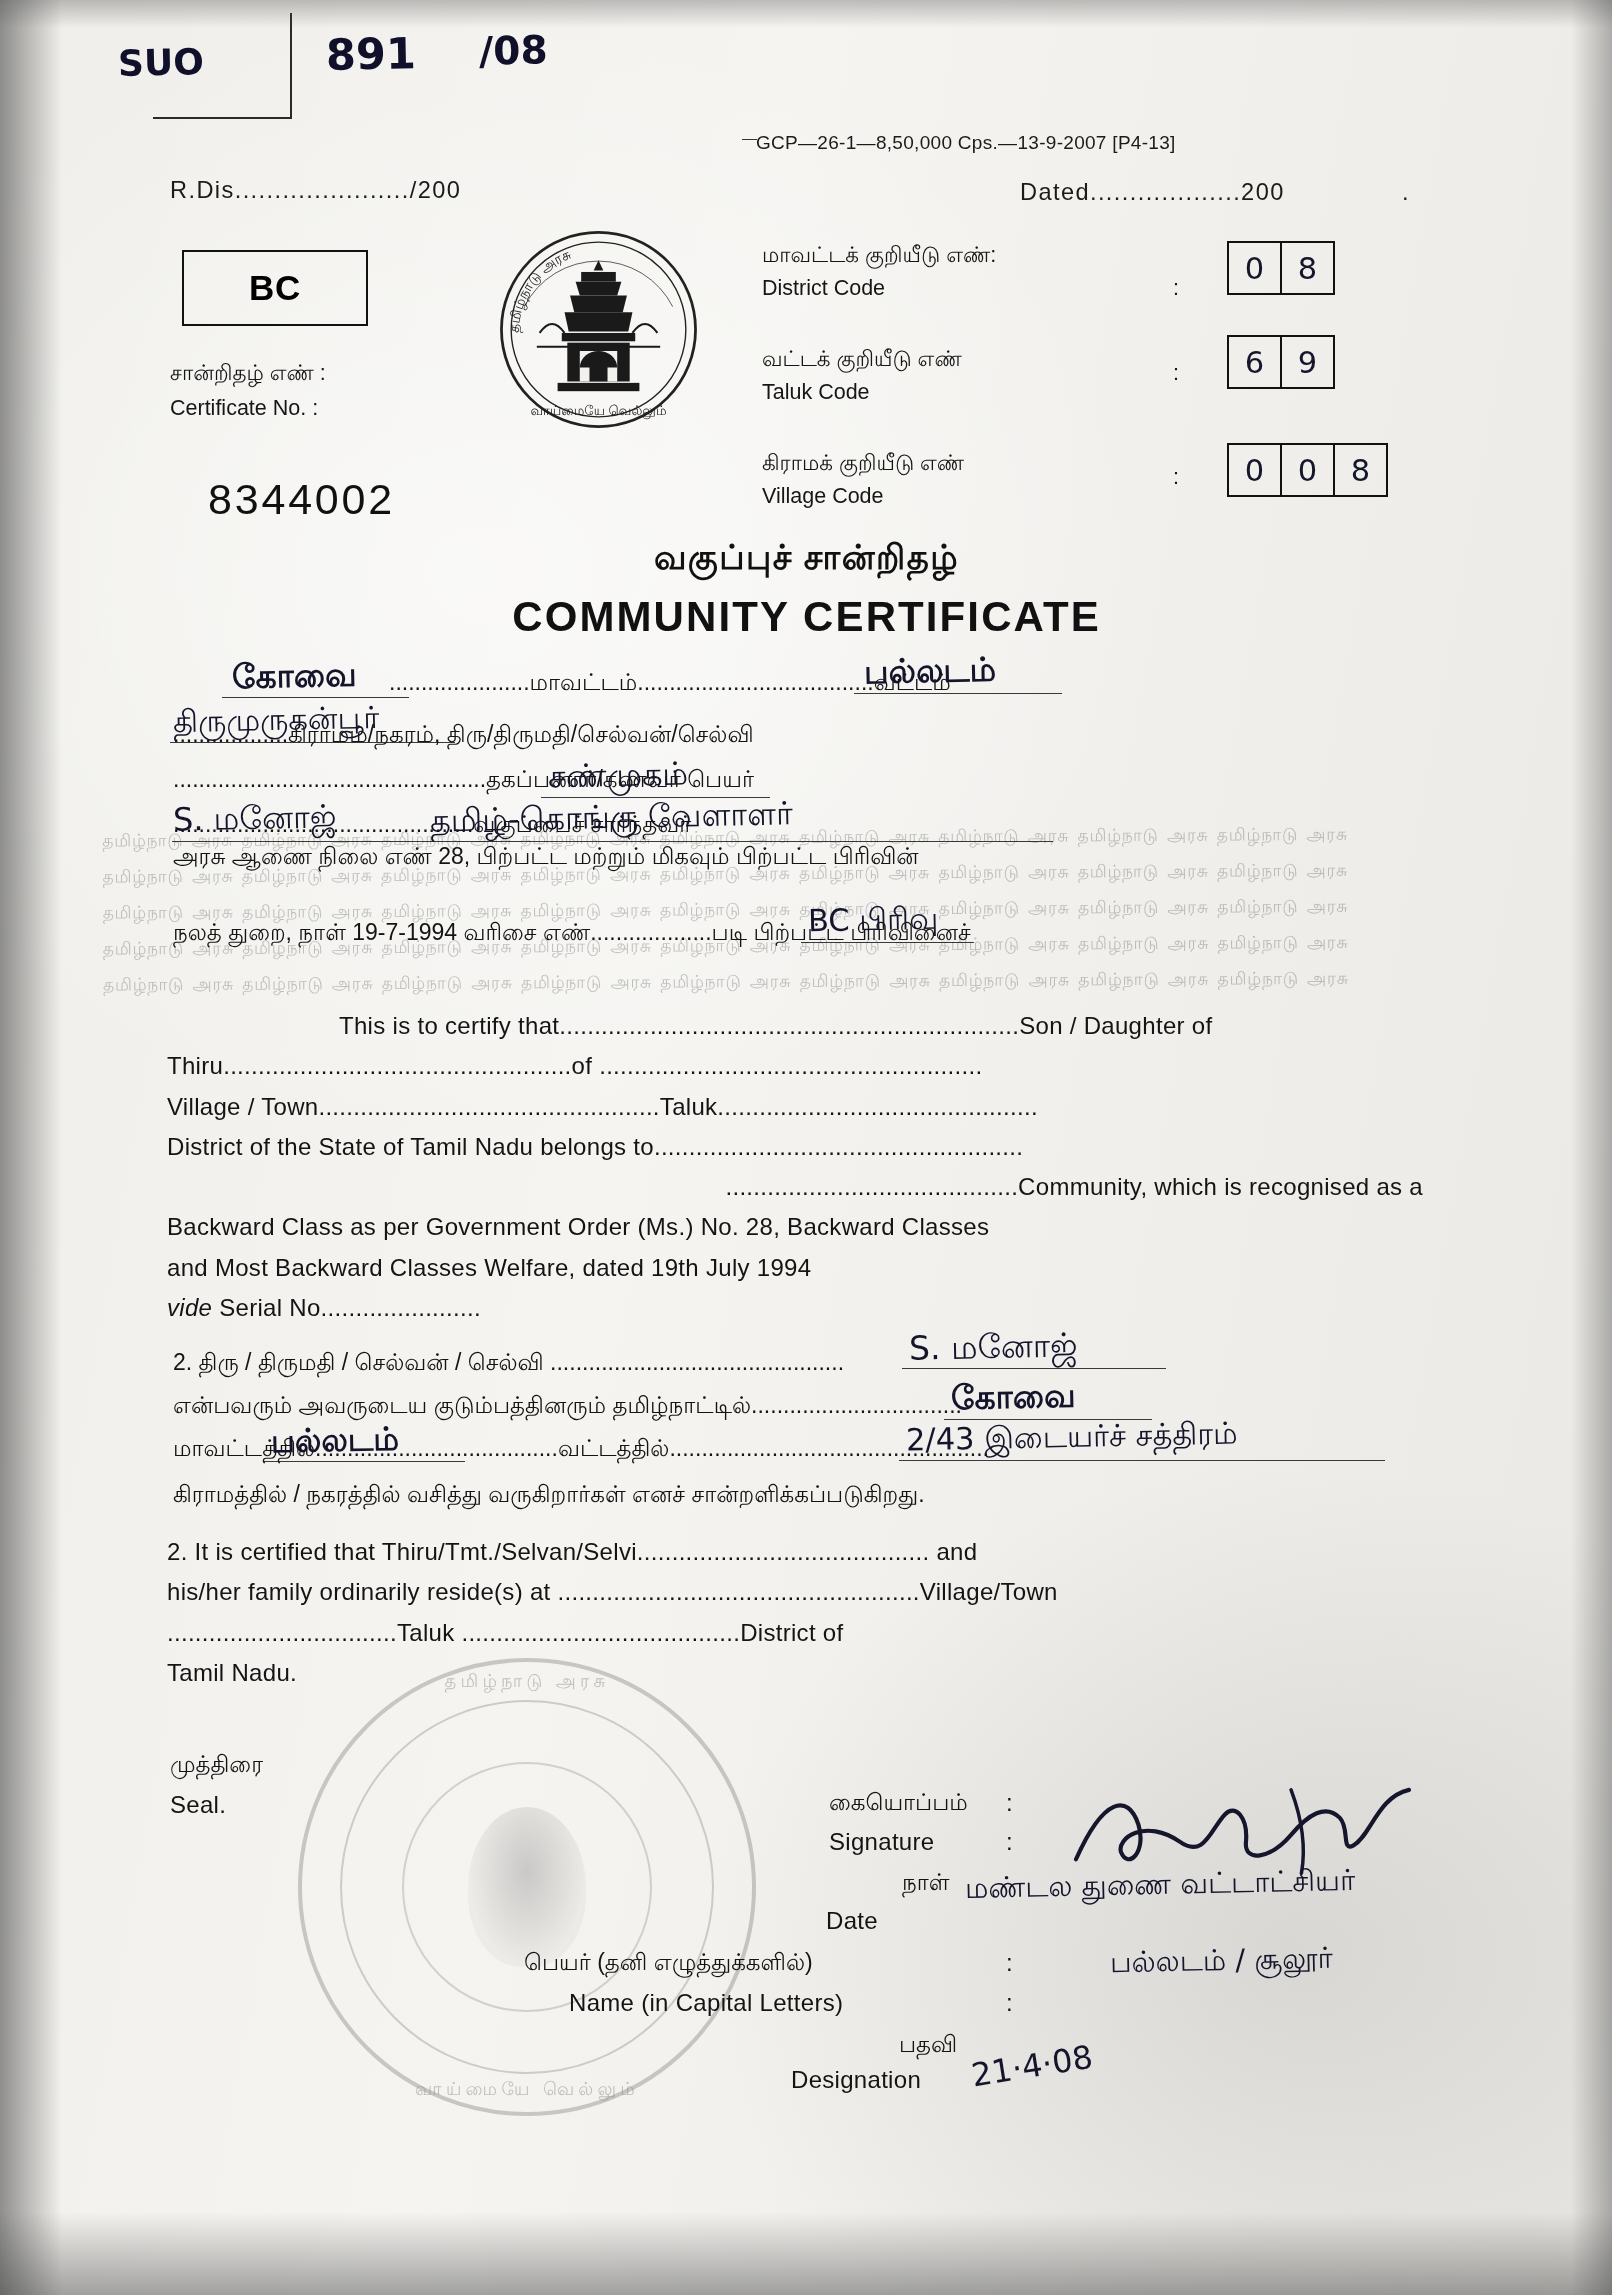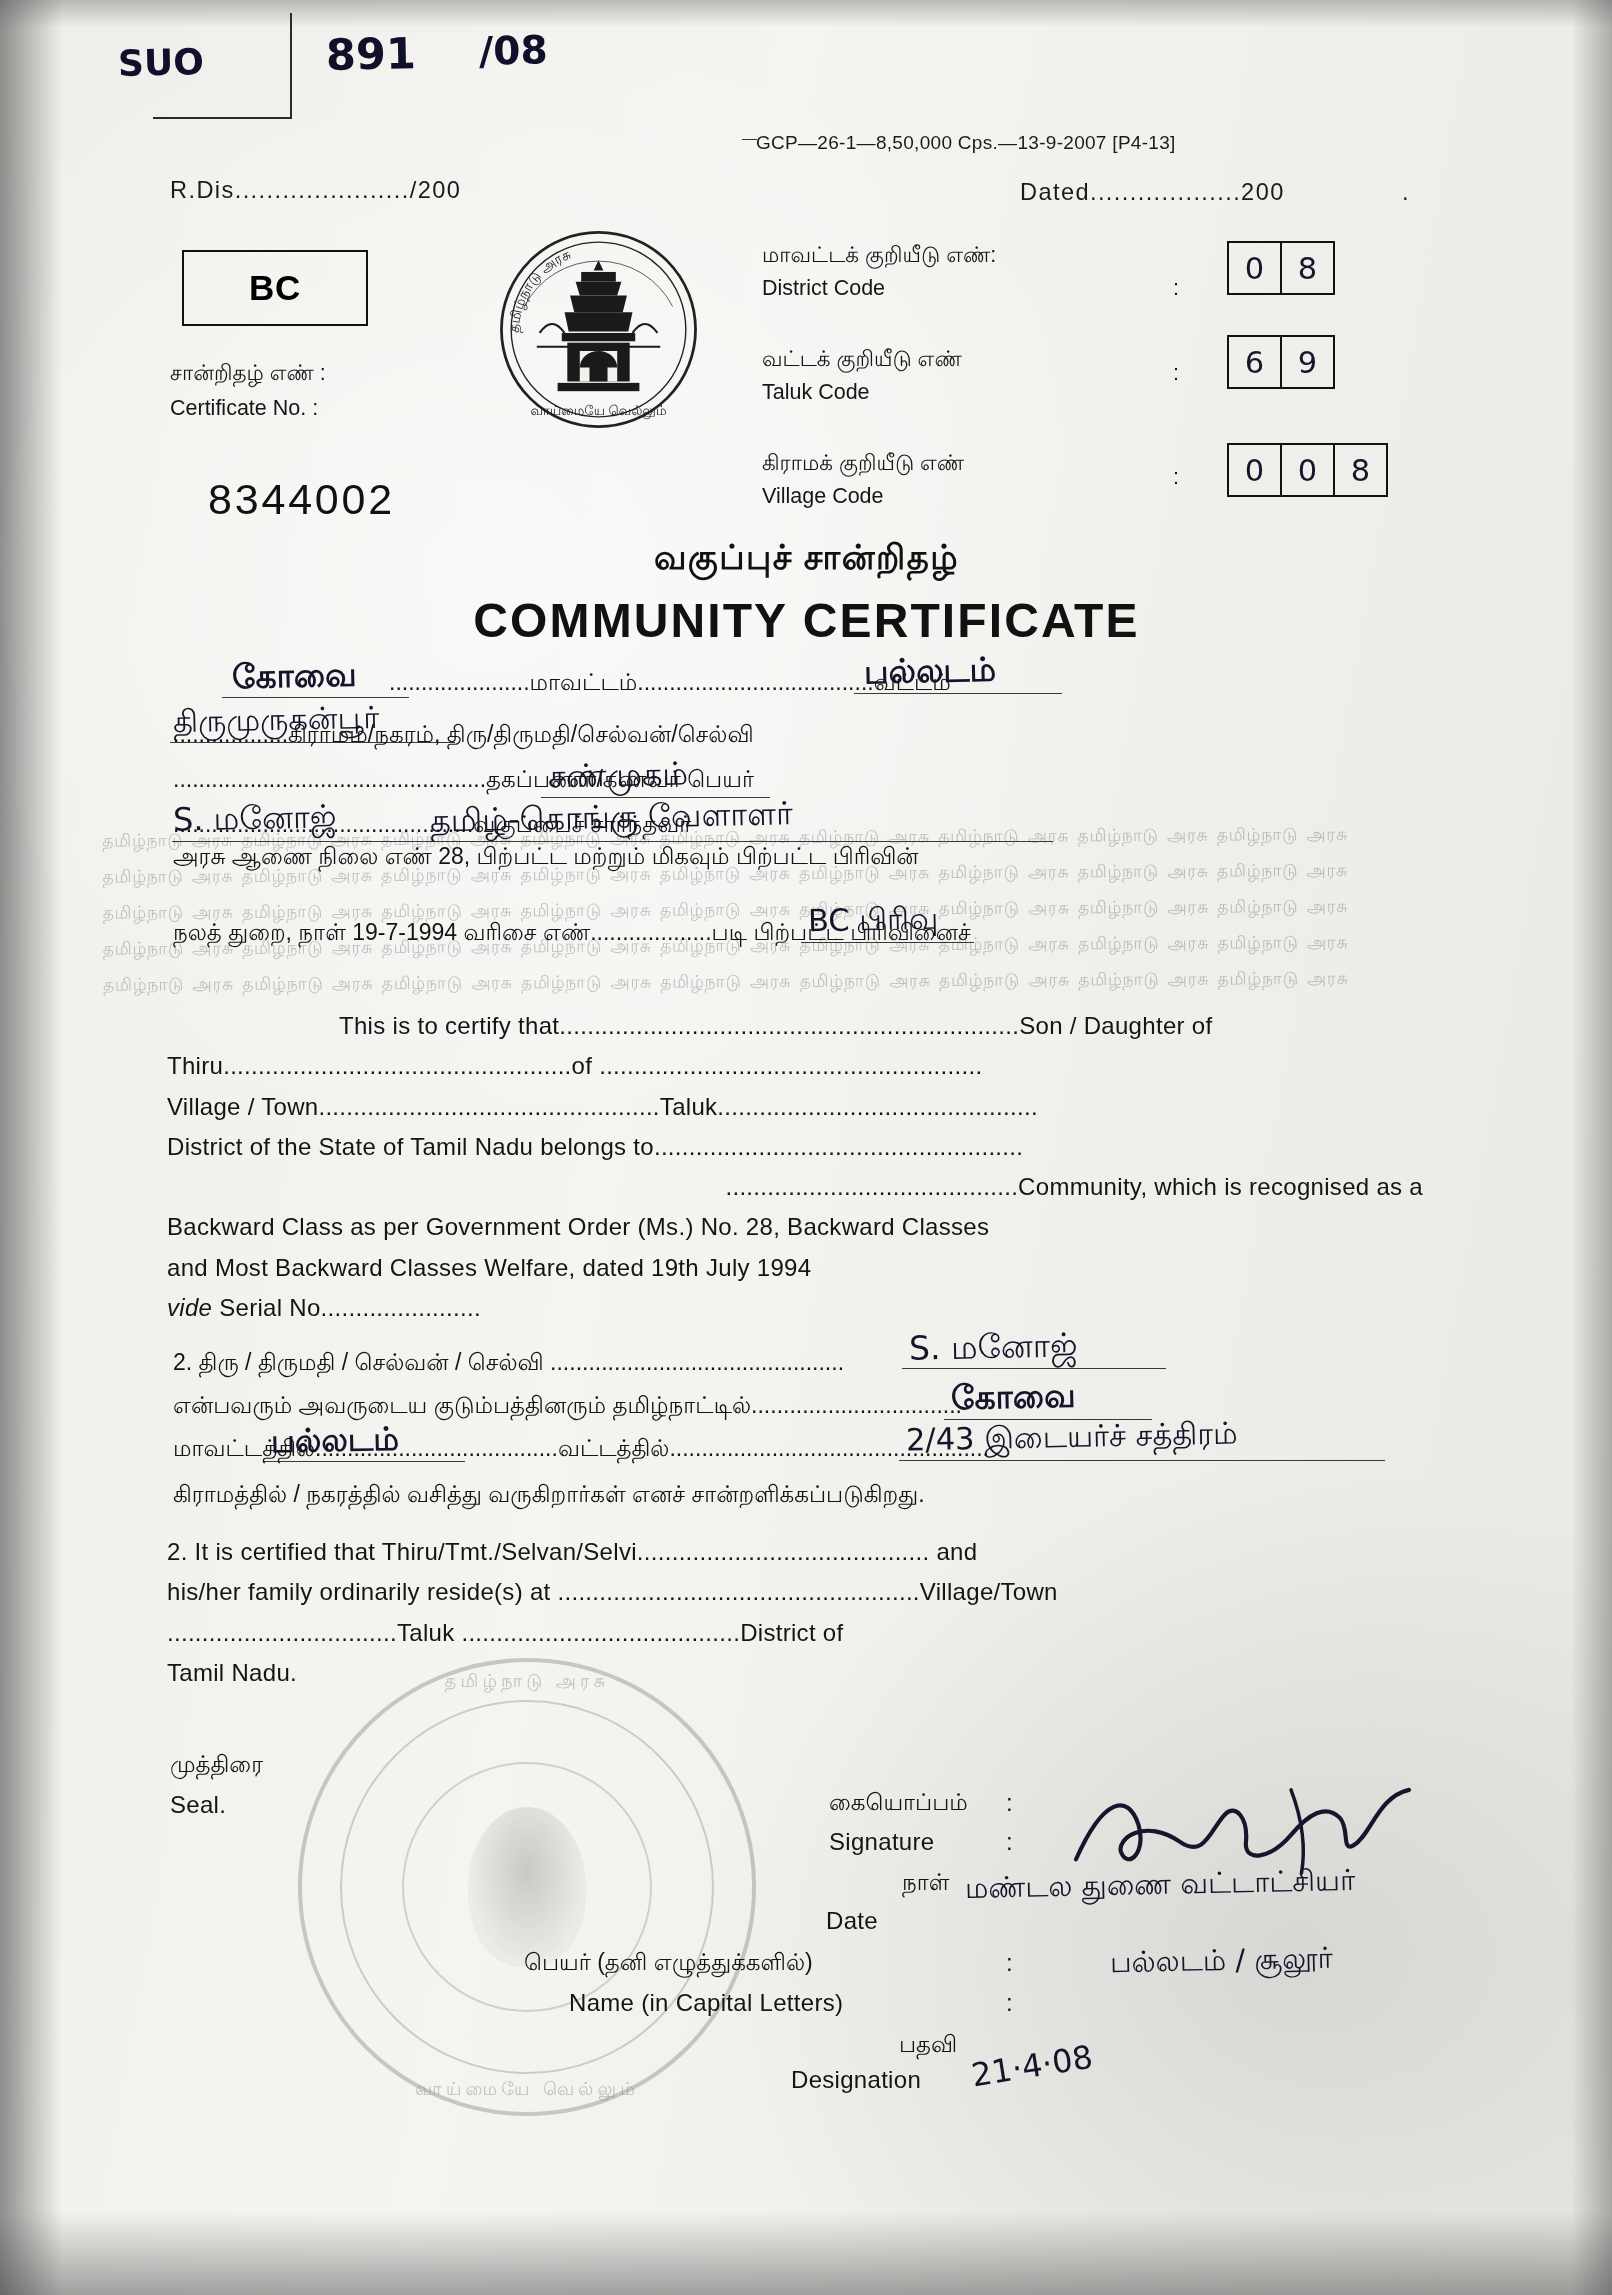--- a/index.html
+++ b/index.html
@@ -108,21 +108,21 @@
     display:flex;align-items:center;justify-content:center;
     font-size:30.5px;font-family:"DejaVu Sans", sans-serif;color:#15152c;
   }
   .codebox .cell:last-child{border-right:none;}
 
   .title-ta{
     font-size:34px;font-weight:bold;letter-spacing:1.4px;color:#111;
     text-align:center;width:100%;
   }
   .title-en{
-    font-size:48px;font-weight:bold;letter-spacing:2.1px;color:#111;
+    font-size:42px;font-weight:bold;letter-spacing:2.1px;color:#111;
     text-align:center;width:100%;
   }
 
   .body-en{
     font-size:24px;line-height:39px;color:#141414;letter-spacing:0.3px;
   }
   .body-ta{
     font-size:23px;line-height:39px;color:#141414;
   }
 

